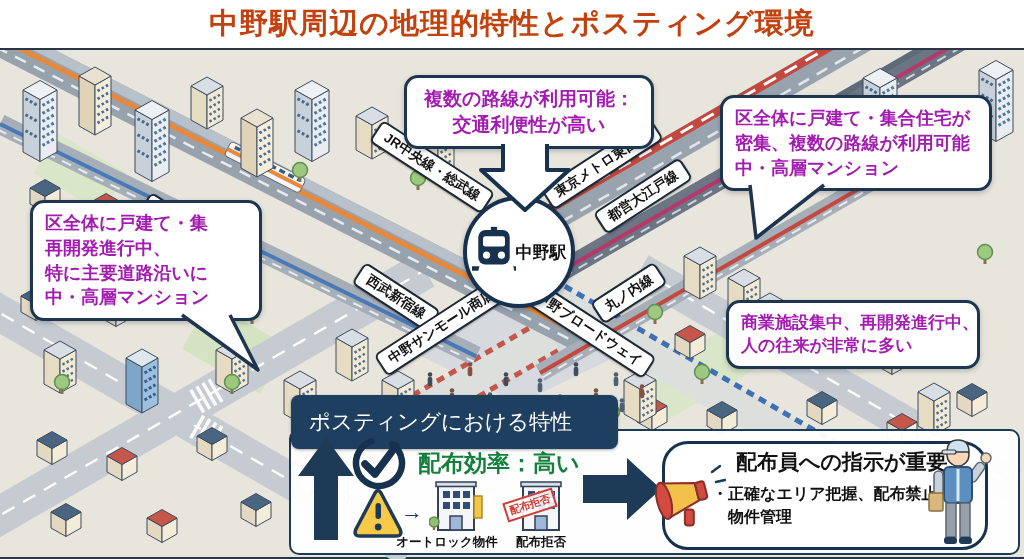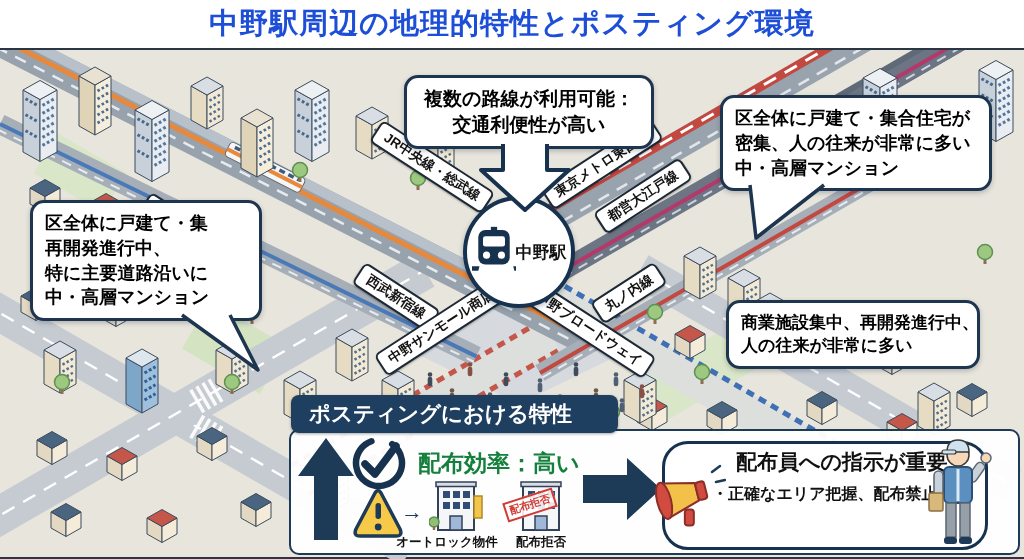--- a/index.html
+++ b/index.html
@@ -1,47 +1,47 @@
 <!DOCTYPE html>
 <html><head>
 <meta charset="utf-8">
 <style>
   html,body{margin:0;padding:0;background:#fff;}
   *{box-sizing:border-box;}
   .stage{position:relative;width:1024px;height:559px;overflow:hidden;background:#fff;
          font-family:"Liberation Sans","DejaVu Sans",sans-serif;color:#111;}
   .title{position:absolute;left:0;top:0;width:1024px;height:48px;display:flex;
          align-items:center;justify-content:center;font-size:29px;font-weight:bold;
-         letter-spacing:1px;color:#1d4ed8;}
+         letter-spacing:1px;color:#c2410c;}
   .scene{position:absolute;left:0;top:48px;width:1024px;height:511px;background:#e8e5dc;
          border-top:2px solid #2a3644;border-bottom:2px solid #2a3644;}
   .bg{position:absolute;left:0;top:0;z-index:1;}
   
   .pill{position:absolute;z-index:4;transform:translate(-50%,-50%) rotate(var(--r));
         background:#fff;border:2px solid #1c2836;border-radius:6px;padding:2px 9px;
         font-weight:bold;font-size:13.5px;white-space:nowrap;
         box-shadow:0 1px 2px rgba(0,0,0,.3);}
   
   .callout{position:absolute;z-index:5;background:#fff;border:3px solid #1e3550;
-           border-radius:14px;padding:8px 12px;font-weight:bold;color:#000000;
+           border-radius:14px;padding:8px 12px;font-weight:bold;color:#a21caf;
            box-shadow:0 2px 5px rgba(20,30,50,.25);}
   .callout .ln{line-height:1.38;white-space:nowrap;}
   .tail{position:absolute;z-index:6;}
   .down-arrow{position:absolute;z-index:6;}
   
   .station{position:absolute;z-index:5;width:112px;height:112px;border-radius:50%;
            background:#fff;border:4px solid #16324f;display:flex;flex-direction:row;
            align-items:center;justify-content:center;box-shadow:0 2px 5px rgba(20,30,50,.3);}
   .station .name{font-size:17px;font-weight:bold;margin-top:1px;}
   
   .panel-bg{position:absolute;z-index:6;background:rgba(255,255,255,.96);
             border:2.5px solid #1d3a57;border-radius:10px;}
   .panel-tab{position:absolute;z-index:7;background:#1f3f60;border-radius:8px;
-             color:#fff;font-weight:bold;font-size:21.5px;line-height:38px;
-             padding:0 18px;box-shadow:0 1px 3px rgba(0,0,0,.35);}
+             color:#fff;font-weight:normal;font-size:21.5px;line-height:38px;
+             padding:8px 18px;box-shadow:0 1px 3px rgba(0,0,0,.35);}
   .pc{position:absolute;z-index:7;}
   .eff-head{font-size:23px;font-weight:bold;color:#15803d;}
   .small-arrow{font-size:22px;font-weight:bold;color:#1d3a57;}
   .bico-label{font-size:12.5px;font-weight:bold;text-align:center;white-space:nowrap;}
   .stamp{position:absolute;z-index:8;border:2px solid #d23b34;color:#d23b34;
          background:rgba(255,255,255,.88);font-size:10.5px;font-weight:bold;
          padding:1px 3px;transform:rotate(-18deg);white-space:nowrap;}
   .instr-box{position:absolute;z-index:7;background:#fff;border:3.5px solid #16324f;
              border-radius:26px;}
   .instr-title{position:absolute;z-index:8;font-size:21px;font-weight:bold;white-space:nowrap;}
@@ -326,21 +326,21 @@
     <div class="callout" style="left:404px;top:25px;width:250px;text-align:center;font-size:19px;">
       <div class="ln">複数の路線が利用可能：</div>
       <div class="ln">交通利便性が高い</div>
     </div>
     <svg class="down-arrow" style="left:478px;top:94px;" width="94" height="70" viewBox="0 0 94 70">
       <path d="M 25,0 L 25,26 L 3,26 L 47,66 L 91,26 L 69,26 L 69,0" fill="#fff" stroke="#16324f" stroke-width="4" stroke-linejoin="round"></path>
     </svg>
 
     <div class="callout" style="left:720px;top:45px;width:272px;font-size:18px;">
       <div class="ln">区全体に戸建て・集合住宅が</div>
-      <div class="ln">密集、人の往来が非常に多い</div>
+      <div class="ln">密集、複数の路線が利用可能</div>
       <div class="ln">中・高層マンション</div>
     </div>
     <svg class="tail" style="left:728px;top:130px;" width="110" height="64" viewBox="0 0 110 64">
       <path d="M 22,5 L 28,58 L 96,5" fill="#fff" stroke="#1e3550" stroke-width="3.5" stroke-linejoin="round"></path>
     </svg>
 
     <div class="callout" style="left:30px;top:150px;width:232px;font-size:18px;">
       <div class="ln">区全体に戸建て・集</div>
       <div class="ln">再開発進行中、</div>
       <div class="ln">特に主要道路沿いに</div>
@@ -424,20 +424,21 @@
         <rect x="30" y="48" width="9" height="16" rx="3" fill="#d14b41" stroke="#8c2f28" stroke-width="2" transform="rotate(14 34 56)"></rect>
       </g>
       <g stroke="#1d3a57" stroke-width="2.5" stroke-linecap="round">
         <line x1="62" y1="10" x2="70" y2="4"></line>
           <line x1="66" y1="20" x2="75" y2="18"></line>
       </g>
     </svg>
     <div class="instr-title" style="left:736px;top:398px;">配布員への指示が重要</div>
     <div class="instr-lines" style="left:712px;top:432px;">
       <div class="ln1">・正確なエリア把握、配布禁止</div>
+      <div class="ln2">物件管理</div>
     </div>
     <svg class="pc" style="left:920px;top:383px;z-index:8;" width="80" height="122" viewBox="0 0 80 122">
 
       <rect x="52" y="28" width="9" height="22" rx="4.5" fill="#c9d2da" stroke="#5a6673" stroke-width="1.5" transform="rotate(35 56 39)"></rect>
       <circle cx="66" cy="25" r="5" fill="#f6d7b8" stroke="#5a6673" stroke-width="1.5"></circle>
 
       <circle cx="38" cy="22" r="11" fill="#f6d7b8" stroke="#3a3a3a" stroke-width="1.5"></circle>
       <path d="M 27,19 Q 27,7 38,7 Q 49,7 49,19 Z" fill="#cfe2f0" stroke="#3a3a3a" stroke-width="1.5"></path>
       <rect x="22" y="17" width="14" height="4" rx="2" fill="#cfe2f0" stroke="#3a3a3a" stroke-width="1.2"></rect>
 

